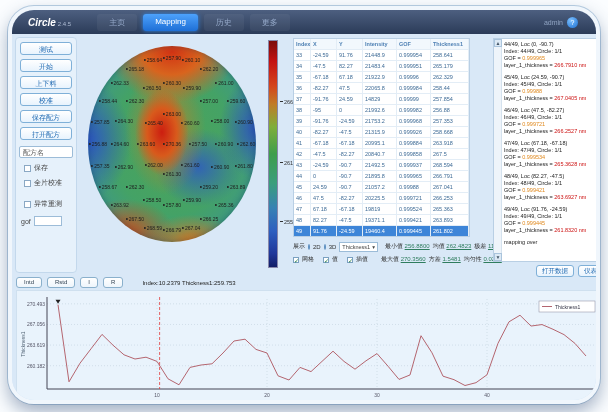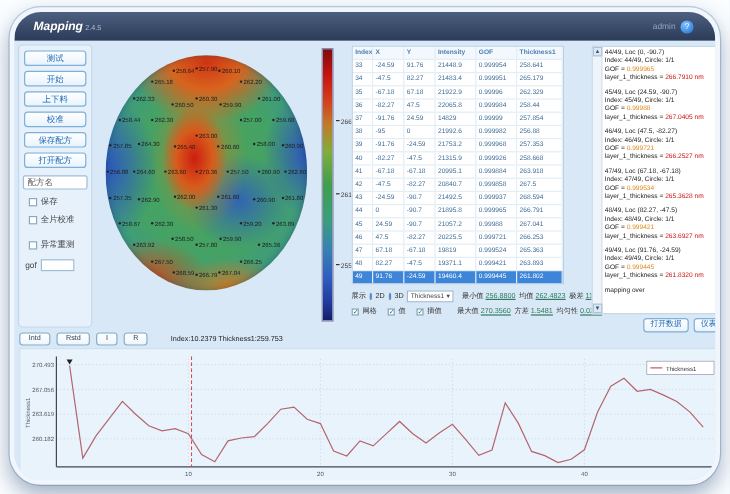--- a/index.html
+++ b/index.html
@@ -103,21 +103,27 @@
   .plot-wrap{position:absolute;left:0;top:14px;width:588px;height:116px;background:#e9f3fc;
     border:1px solid #cfe0ef;}
 </style>
 </head>
 <body>
 
 <div class="window">
 
   <div class="titlebar">
     <div class="logo">
-      <span>Mapping</span><span class="ver">2.4.5</span>
+      <span>Circle</span><span class="ver">2.4.5</span>
+    </div>
+    <div class="tabs">
+      <div class="tab">主页</div>
+      <div class="tab active">Mapping</div>
+      <div class="tab">历史</div>
+      <div class="tab">更多</div>
     </div>
     <div class="user">
       <span class="user-name">admin</span>
       <span class="avatar">?</span>
     </div>
   </div>
 
   <div class="content">
 
     <div class="sidebar">

